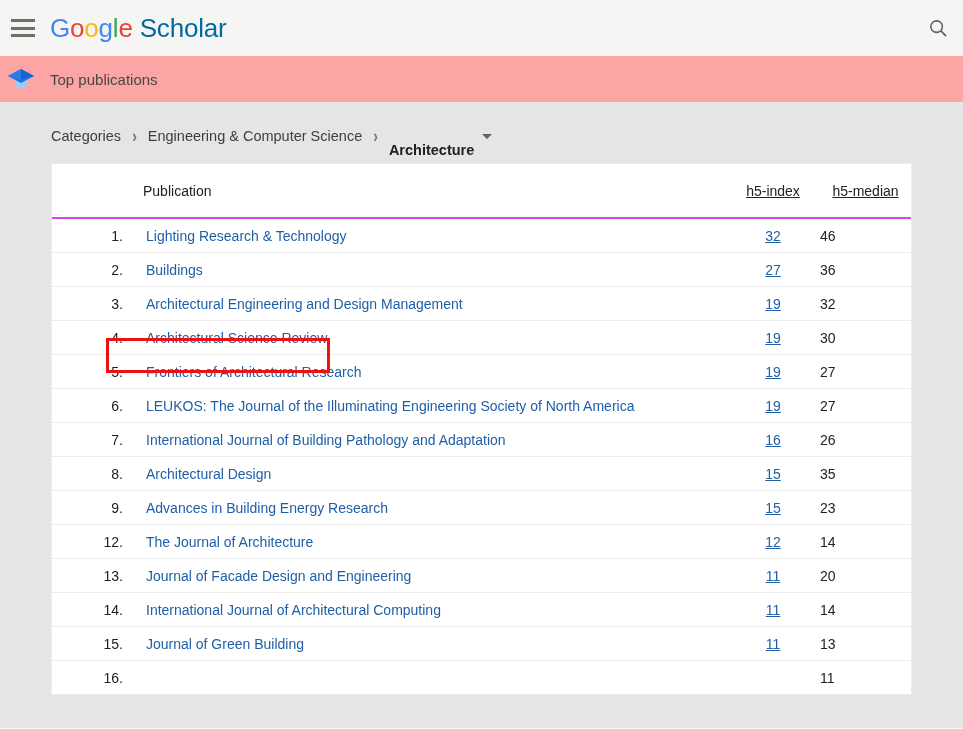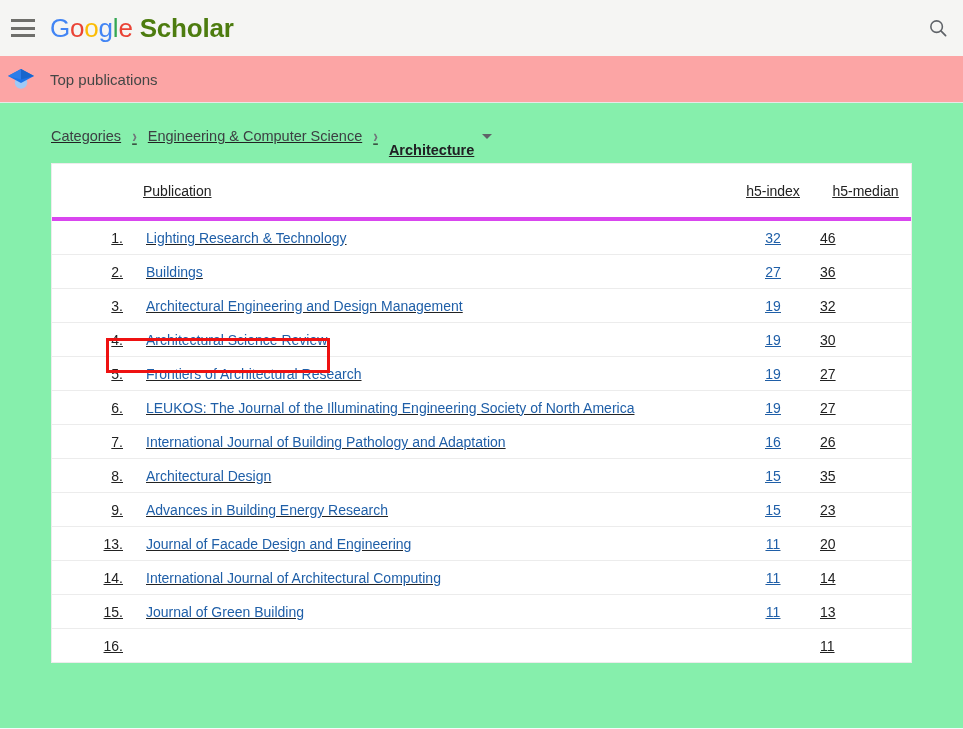--- a/index.html
+++ b/index.html
@@ -49,21 +49,21 @@
     white-space: nowrap;
     cursor: pointer;
     margin-left: 4px;
   }
   .brand .g1 { color: #4285F4; }
   .brand .o1 { color: #EA4335; }
   .brand .o2 { color: #FBBC05; }
   .brand .g2 { color: #4285F4; }
   .brand .l1 { color: #34A853; }
   .brand .e1 { color: #EA4335; }
-  .brand .scholar { color: #4d7c0f; font-weight: 700; }
+  .brand .scholar { color: #0369a1; font-weight: 400; }
 
   .search-icon {
     position: absolute;
     right: 14px;
     top: 50%;
     transform: translateY(-50%);
     width: 22px;
     height: 22px;
     cursor: pointer;
   }
@@ -85,25 +85,24 @@
     flex: none;
   }
   .subheader-title {
     font-size: 15px;
     color: #444746;
     font-weight: 400;
   }
 
   
   .content {
-    background: #86efac;
+    background: #e5e5e5;
     padding-top: 0;
     height: 625px;
     box-sizing: border-box;
-    text-decoration: underline;
   }
 
   .breadcrumb {
     display: flex;
     align-items: center;
     padding: 19px 0 0 51px;
     font-size: 14.5px;
     color: #3c4043;
     height: 28px;
   }
@@ -159,21 +158,21 @@
   table.pubs col.c-h5i  { width: 94px; }
   table.pubs col.c-h5m  { width: 91px; }
 
   table.pubs thead th {
     font-weight: normal;
     font-size: 14px;
     color: #222;
     padding: 0;
     height: 53px;
     vertical-align: middle;
-    border-bottom: 4px solid #d946ef;
+    border-bottom: 2px solid #d946ef;
     background: #fff;
   }
   th.th-rank { }
   th.th-pub {
     text-align: left;
     padding-left: 20px !important;
     color: #555;
   }
   th.th-num {
     text-align: center;
@@ -347,20 +346,26 @@
               <td class="h5i"><span class="num-link">15</span></td>
               <td class="h5m">35</td>
             </tr>
             <tr>
               <td class="rank">9.</td>
               <td class="pub"><span class="pub-link">Advances in Building Energy Research</span></td>
               <td class="h5i"><span class="num-link">15</span></td>
               <td class="h5m">23</td>
             </tr>
             <tr>
+              <td class="rank">12.</td>
+              <td class="pub"><span class="pub-link">The Journal of Architecture</span></td>
+              <td class="h5i"><span class="num-link">12</span></td>
+              <td class="h5m">14</td>
+            </tr>
+            <tr>
               <td class="rank">13.</td>
               <td class="pub"><span class="pub-link">Journal of Facade Design and Engineering</span></td>
               <td class="h5i"><span class="num-link">11</span></td>
               <td class="h5m">20</td>
             </tr>
             <tr>
               <td class="rank">14.</td>
               <td class="pub"><span class="pub-link">International Journal of Architectural Computing</span></td>
               <td class="h5i"><span class="num-link">11</span></td>
               <td class="h5m">14</td>

